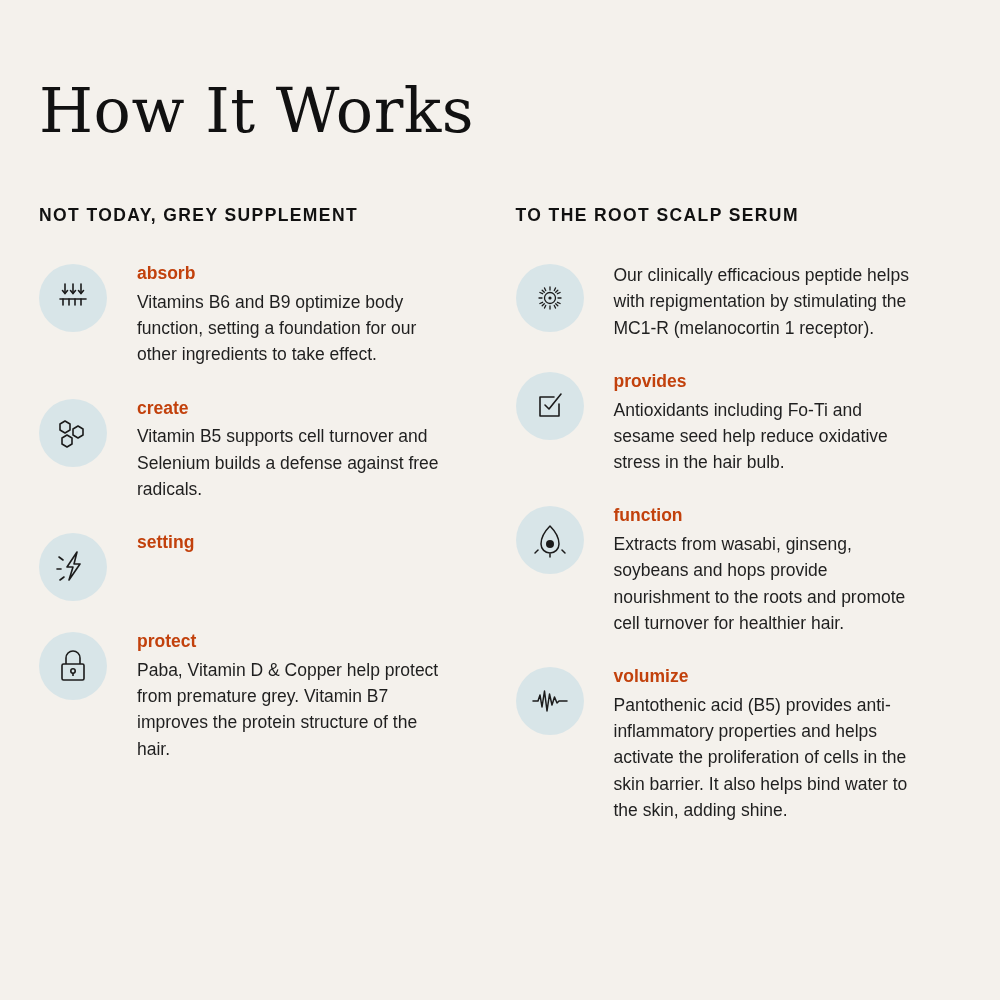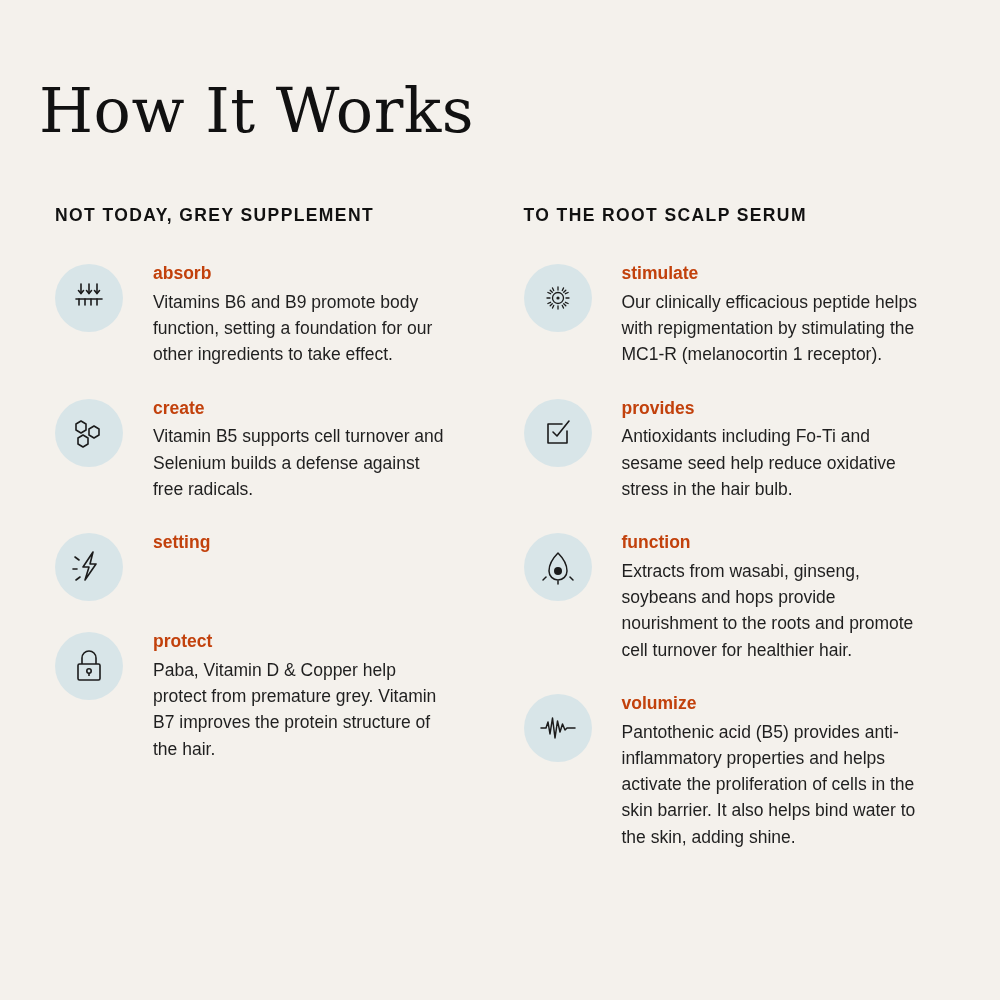--- a/index.html
+++ b/index.html
@@ -27,21 +27,20 @@
     font-weight: 400;
     letter-spacing: 0.5px;
     line-height: 1.05;
     margin: 18px 0 0 0;
     color: #111;
   }
   .columns {
     display: flex;
     margin-top: 62px;
     gap: 72px;
-    margin-left: 16px;
   }
   .column {
     width: 414px;
   }
   .column-heading {
     font-size: 17.5px;
     font-weight: 700;
     letter-spacing: 1.4px;
     text-transform: uppercase;
     color: #111;
@@ -114,21 +113,21 @@
               <path d="M25.5 12.5 L28 15.5 L30.5 12.5"></path>
             <path d="M7 21 L33 21"></path>
             <path d="M10 21 L10 27"></path>
               <path d="M16 21 L16 27"></path>
               <path d="M22 21 L22 27"></path>
               <path d="M28 21 L28 27"></path>
           </svg>
         </div>
         <div class="item-text">
           <p class="item-title">absorb</p>
-          <p class="item-body">Vitamins B6 and B9 promote body function, setting a foundation for our other ingredients to take effect.</p>
+          <p class="item-body">Vitamins B6 and B9 optimize body function, setting a foundation for our other ingredients to take effect.</p>
         </div>
       </div>
 
       <div class="item">
         <div class="icon-badge">
           <svg width="40" height="40" viewBox="0 0 40 40" fill="none" stroke="#1b1b1b" stroke-width="1.6" stroke-linejoin="round">
             <polygon points="12,8 17,11 17,17 12,20 7,17 7,11"></polygon>
             <polygon points="25,13 30,16 30,22 25,25 20,22 20,16"></polygon>
             <polygon points="14,22 19,25 19,31 14,34 9,31 9,25"></polygon>
           </svg>
@@ -191,21 +190,20 @@
               <path d="M9.9 14.5 L12.6 15.7"></path>
                 <path d="M27.4 24.3 L30.1 25.5"></path>
               <path d="M30.1 14.5 L27.4 15.7"></path>
                 <path d="M12.6 24.3 L9.9 25.5"></path>
               <path d="M25.5 9.9 L24.3 12.6"></path>
                 <path d="M15.7 27.4 L14.5 30.1"></path>
             </g>
           </svg>
         </div>
         <div class="item-text">
-          <p class="item-title">stimulate</p>
           <p class="item-body">Our clinically efficacious peptide helps with repigmentation by stimulating the MC1-R (melanocortin 1 receptor).</p>
         </div>
       </div>
 
       <div class="item">
         <div class="icon-badge">
           <svg width="40" height="40" viewBox="0 0 40 40" fill="none" stroke="#1b1b1b" stroke-width="1.6" stroke-linecap="round" stroke-linejoin="round">
             <path d="M29 18 L29 30 L10 30 L10 11 L24 11"></path>
             <path d="M15 19 L19 23 L31 8"></path>
           </svg>

